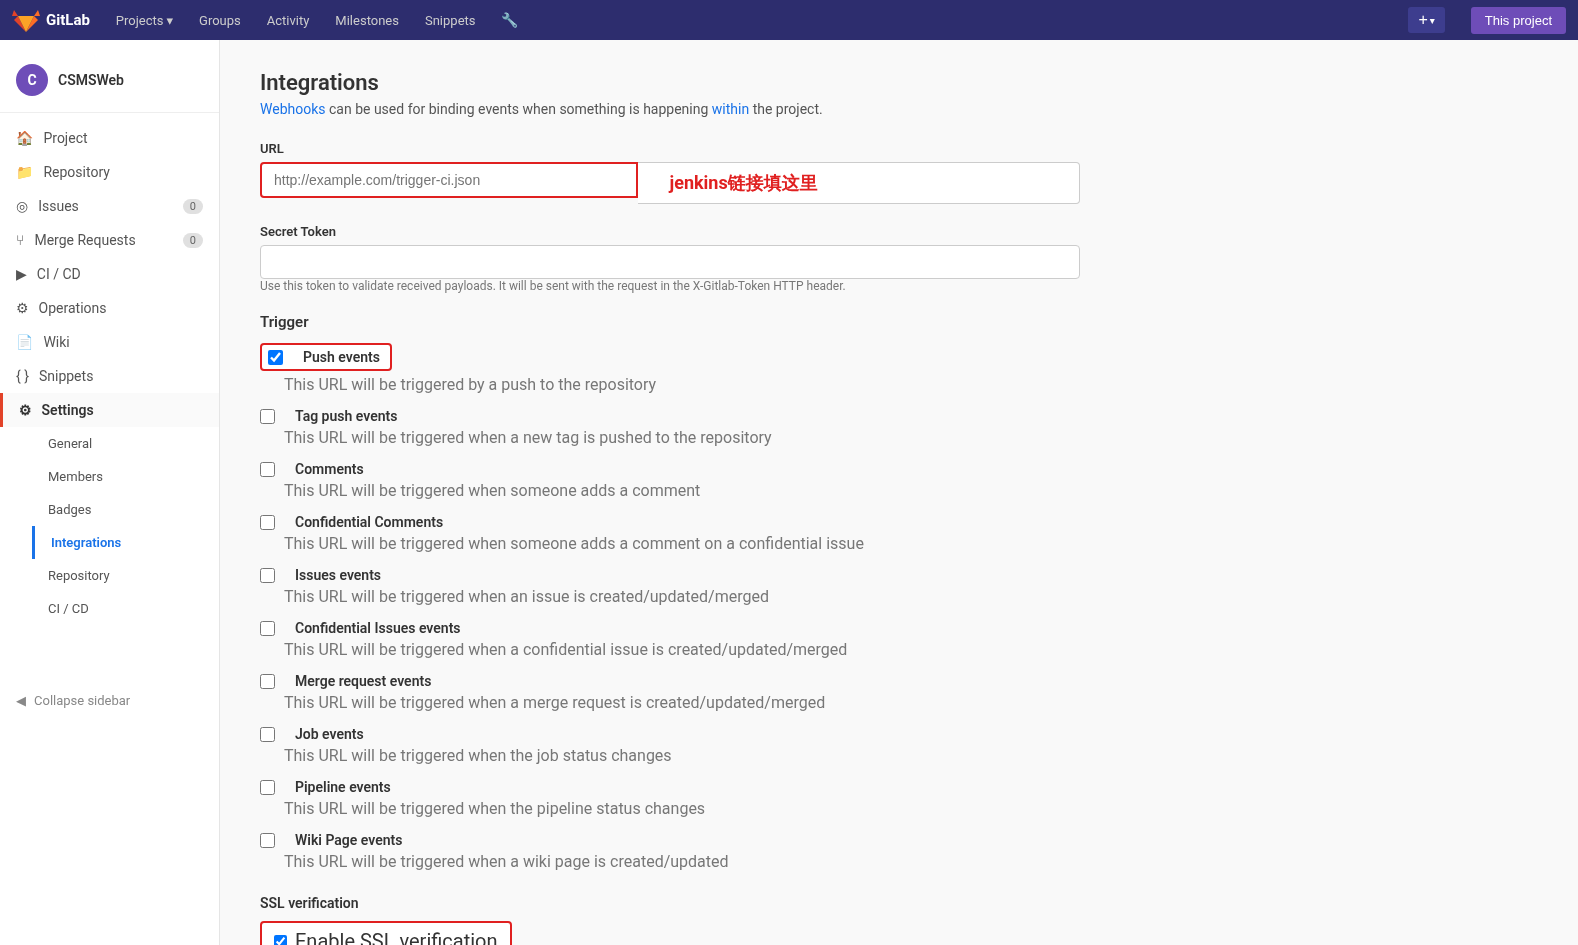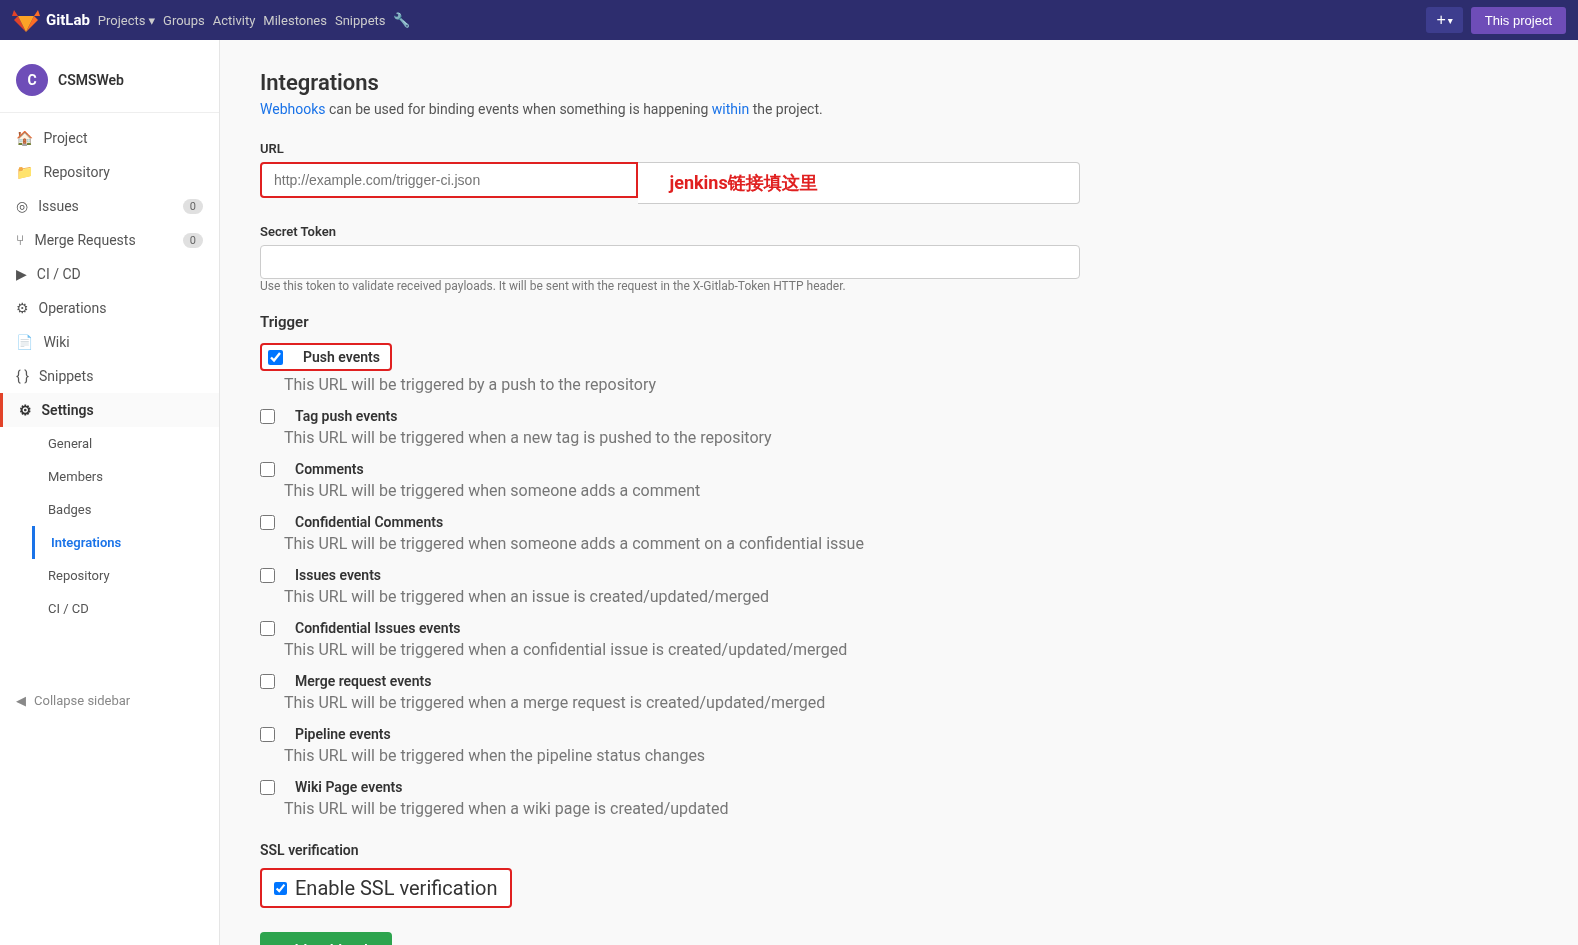--- a/index.html
+++ b/index.html
@@ -6,21 +6,21 @@
     body { font-family: -apple-system, BlinkMacSystemFont, 'Segoe UI', Roboto, sans-serif; font-size: 14px; background: #f9f9f9; color: #333; }
 
     
     .top-nav {
       background: #2d2d6e;
       color: #fff;
       height: 40px;
       display: flex;
       align-items: center;
       padding: 0 12px;
-      gap: 8px;
+      gap: 26px;
       position: fixed;
       top: 0; left: 0; right: 0;
       z-index: 100;
     }
     .top-nav .logo {
       display: flex; align-items: center; gap: 6px; font-weight: bold; font-size: 15px;
     }
     .top-nav .logo svg { width: 28px; height: 28px; }
     .top-nav a { color: #ccc; text-decoration: none; font-size: 13px; }
     .top-nav .nav-item { display: flex; align-items: center; gap: 3px; cursor: pointer; color: #ccc; font-size: 13px; }
@@ -425,20 +425,27 @@
       </div>
 
       <div class="trigger-item">
         <label>
           <input type="checkbox" id="merge_request_events" style="">
           <span>Merge request events</span>
         </label>
         <div class="trigger-desc">This URL will be triggered when a merge request is created/updated/merged</div>
       </div>
 
+      <div class="trigger-item">
+        <label>
+          <input type="checkbox" id="job_events" style="">
+          <span>Job events</span>
+        </label>
+        <div class="trigger-desc">This URL will be triggered when the job status changes</div>
+      </div>
 
       <div class="trigger-item">
         <label>
           <input type="checkbox" id="pipeline_events" style="">
           <span>Pipeline events</span>
         </label>
         <div class="trigger-desc">This URL will be triggered when the pipeline status changes</div>
       </div>
 
       <div class="trigger-item">

